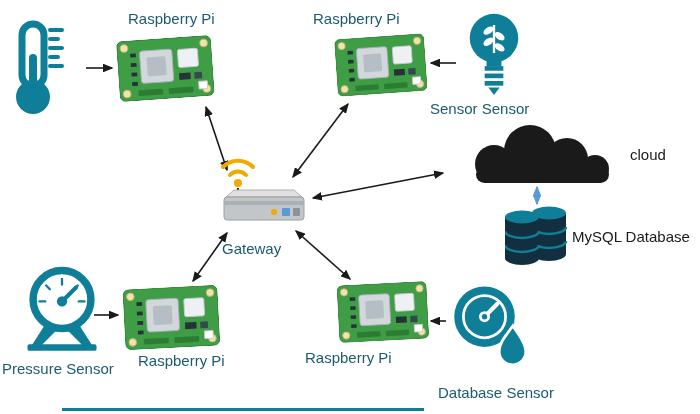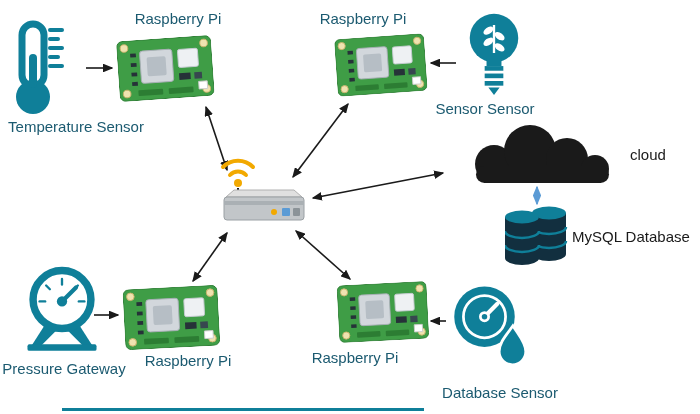--- a/index.html
+++ b/index.html
@@ -5,21 +5,21 @@
   :root{
     --teal:#0f7f99; --label-teal:#1b5a70; --ink:#1a1a1a;
     --wifi-orange:#f2a900; --arrow-blue:#5b9bd5;
     --pcb-green:#3f9d46; --pcb-dark:#2c7d33; --db-dark:#122f3f;
   }
   html,body{margin:0;padding:0;background:#fff;}
   .canvas{position:relative;width:700px;height:414px;background:#fff;
           font-family:"Liberation Sans",sans-serif;overflow:hidden;}
   .abs{position:absolute;}
   .label{position:absolute;font-size:15px;color:var(--label-teal);
-         text-align:center;white-space:nowrap;line-height:1.15;}
+         white-space:nowrap;line-height:1.15;}
   .label.ink{color:var(--ink);text-align:right;}
   .arrows{position:absolute;left:0;top:0;}
   .f-teal{fill:var(--teal)} .s-teal{stroke:var(--teal)}
   .f-ink{fill:var(--ink)}   .s-ink{stroke:var(--ink)}
   .f-orange{fill:var(--wifi-orange)} .s-orange{stroke:var(--wifi-orange)}
   .f-blue{fill:var(--arrow-blue)}    .s-blue{stroke:var(--arrow-blue)}
   .f-white{fill:#ffffff}    .s-white{stroke:#ffffff}
   .f-green{fill:var(--pcb-green)} .s-greendark{stroke:var(--pcb-dark)}
   .f-dbdark{fill:var(--db-dark)}  .s-dbteal{stroke:var(--teal)}
   .bottom-line{position:absolute;background:var(--teal);}
@@ -89,21 +89,20 @@
         <line x1="42" y1="19" x2="50" y2="19"></line>
         <line x1="42" y1="28" x2="54" y2="28"></line>
         <line x1="42" y1="37" x2="50" y2="37"></line>
         <line x1="42" y1="46" x2="54" y2="46"></line>
       </g>
       <rect x="14" y="4" width="22" height="62" rx="11" fill="#fff" class="s-teal" stroke-width="7"></rect>
       <circle cx="25" cy="77" r="17" class="f-teal"></circle>
       <rect x="21" y="34" width="8" height="34" rx="4" class="f-teal"></rect>
     </svg>
   </div>
-  <div class="label" style="left:0px;top:118px;width:152px;">Temperature Sensor</div>
 
   <div class="label" style="left:128px;top:10px;width:100px;">Raspberry Pi</div>
   <div class="abs" style="left:118px;top:38px;transform:rotate(-4deg);">
     <svg width="95" height="61" viewBox="0 0 100 64">
         <use href="#rpi-board"></use>
       </svg>
   </div>
 
   <div class="label" style="left:313px;top:10px;width:100px;">Raspberry Pi</div>
   <div class="abs" style="left:336px;top:36px;transform:rotate(-4deg);">
@@ -165,39 +164,40 @@
     <svg width="84" height="40" viewBox="0 0 84 40">
       <line x1="16" y1="0" x2="16" y2="9" class="s-ink" stroke-width="2"></line>
       <polygon points="4,9 80,9 72,2 12,2" fill="#e0e0e0" stroke="#b0b0b0"></polygon>
       <rect x="2" y="9" width="80" height="23" rx="3" fill="#c2c6c9" stroke="#9aa0a4"></rect>
       <rect x="2" y="13" width="80" height="4" fill="#aab0b4"></rect>
       <circle cx="52" cy="24" r="3" class="f-orange"></circle>
       <rect x="60" y="20" width="8" height="8" rx="1" class="f-blue"></rect>
       <rect x="71" y="20" width="7" height="8" rx="1" fill="#8b9398"></rect>
     </svg>
   </div>
+  <div class="label" style="left:222px;top:240px;width:84px;">Gateway</div>
 
   <div class="abs" style="left:20px;top:262px;">
     <svg width="84" height="90" viewBox="0 0 90 96">
       <polygon points="30,62 40,72 22,90 12,90" class="f-teal"></polygon>
       <polygon points="60,62 50,72 68,90 78,90" class="f-teal"></polygon>
       <rect x="8" y="88" width="74" height="7" rx="2" class="f-teal"></rect>
       <circle cx="45" cy="40" r="31" fill="#fff" class="s-teal" stroke-width="8"></circle>
       <g class="s-teal" stroke-width="2.5" stroke-linecap="round">
         <line x1="45" y1="18" x2="45" y2="24"></line>
         <line x1="28" y1="25" x2="32" y2="29"></line>
         <line x1="62" y1="25" x2="58" y2="29"></line>
         <line x1="21" y1="42" x2="27" y2="42"></line>
         <line x1="69" y1="42" x2="63" y2="42"></line>
       </g>
       <line x1="45" y1="42" x2="60" y2="27" class="s-teal" stroke-width="4.5" stroke-linecap="round"></line>
       <circle cx="45" cy="42" r="5.5" class="f-teal"></circle>
     </svg>
   </div>
-  <div class="label" style="left:2px;top:360px;width:124px;">Pressure Gateway</div>
+  <div class="label" style="left:2px;top:360px;width:124px;">Pressure Sensor</div>
 
   <div class="abs" style="left:124px;top:287px;transform:rotate(-3deg);">
     <svg width="95" height="61" viewBox="0 0 100 64">
         <use href="#rpi-board"></use>
       </svg>
   </div>
   <div class="label" style="left:138px;top:352px;width:100px;">Raspberry Pi</div>
 
   <div class="abs" style="left:338px;top:283px;transform:rotate(-3deg);">
     <svg width="90" height="58" viewBox="0 0 100 64">

